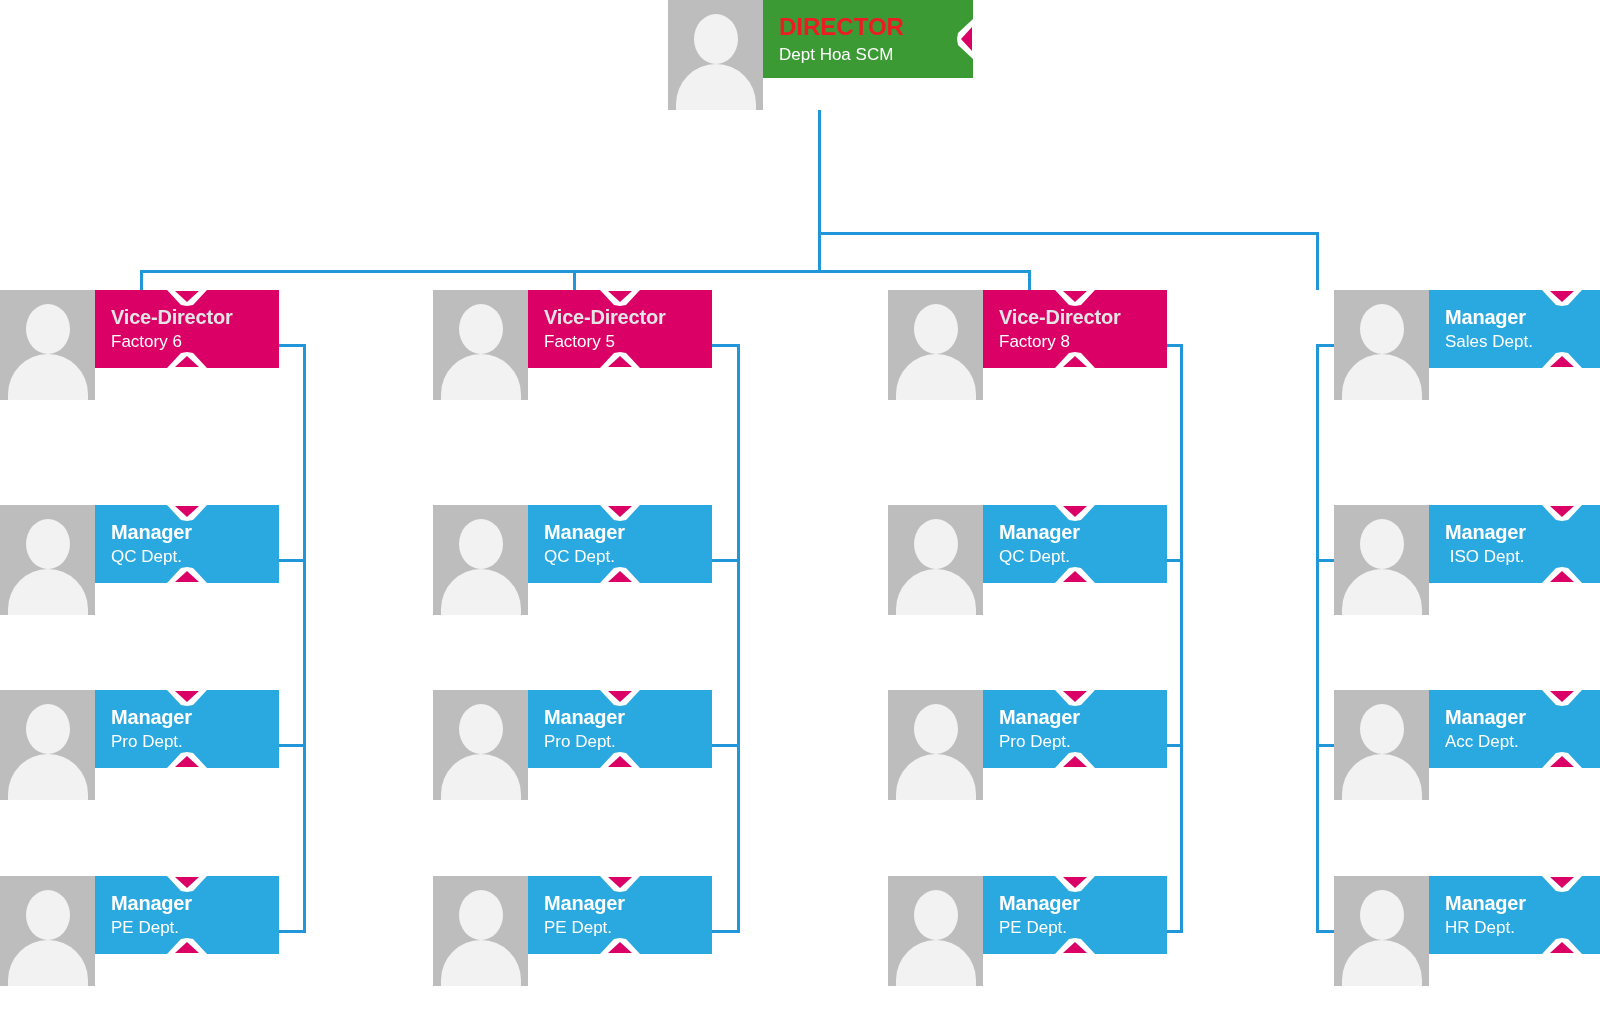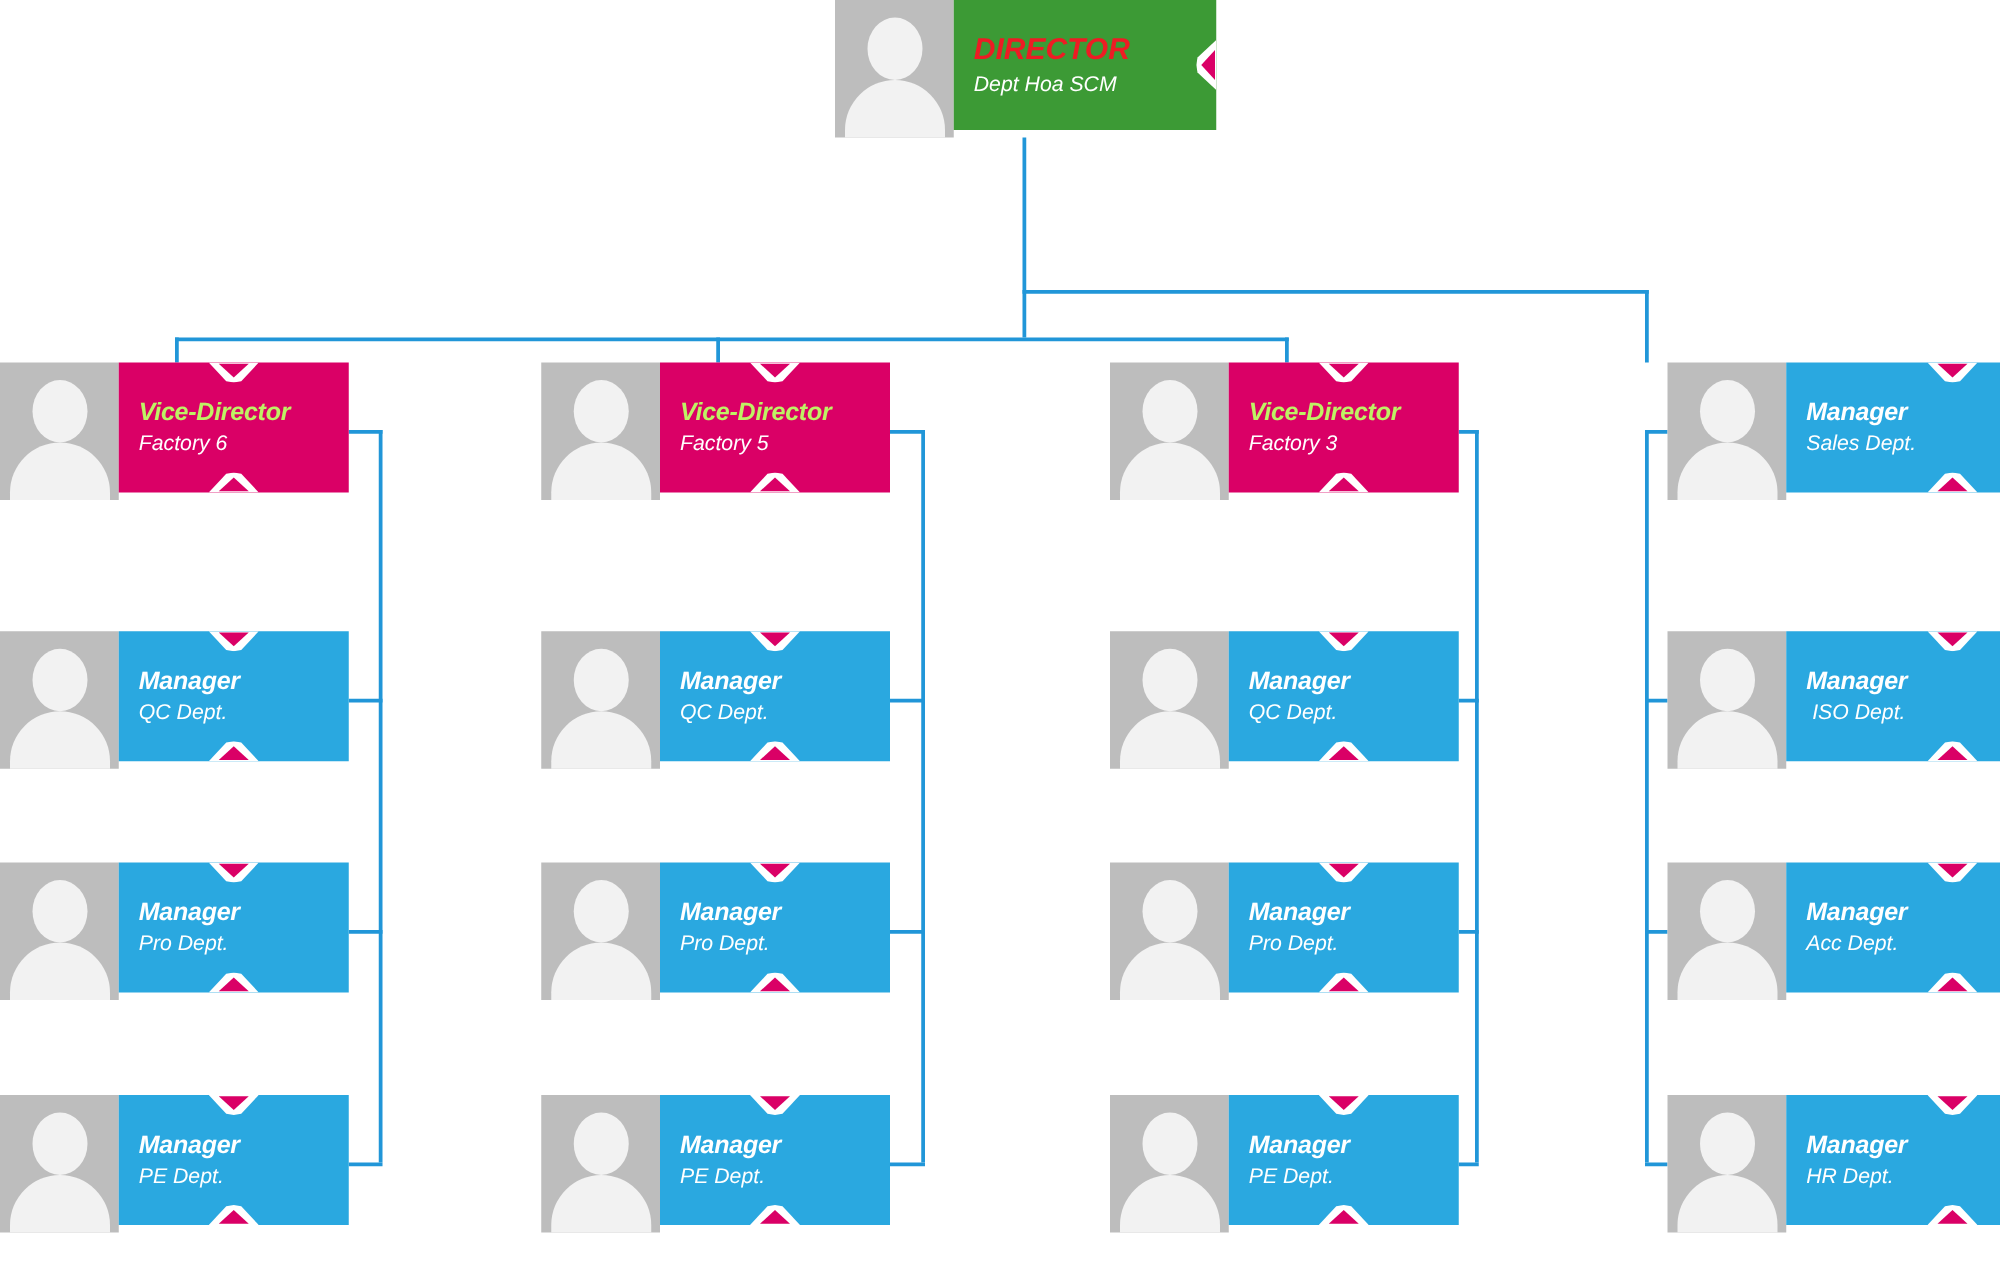--- a/index.html
+++ b/index.html
@@ -21,32 +21,32 @@
   .node .avatar .head{
     position:absolute;left:50%;top:14px;transform:translateX(-50%);
     width:44px;height:50px;border-radius:50%;background:#f2f2f2;
   }
   .node .avatar .body{
     position:absolute;left:50%;top:64px;transform:translateX(-50%);
     width:80px;height:70px;background:#f2f2f2;
     border-radius:40px 40px 0 0;
   }
   .node .panel{
-    position:absolute;left:95px;top:0;height:104px;
+    position:absolute;left:95px;top:0;height:78px;
     box-sizing:border-box;padding:0 0 0 16px;
-    display:flex;flex-direction:column;justify-content:center;font-style:italic;
+    display:flex;flex-direction:column;justify-content:center;
   }
   .node .title{font-size:20px;font-weight:bold;line-height:1.18;letter-spacing:-0.2px;}
   .node .sub{font-size:17px;font-weight:normal;line-height:1.25;color:#ffffff;margin-top:2px;white-space:pre;}
 
   
   .green  .panel{background:#3c9a35;}
   .green  .title{color:#ed1c24;font-size:24px;letter-spacing:0px;}
   .pink   .panel{background:#da0066;}
-  .pink   .title{color:#bef264;}
+  .pink   .title{color:#e5e5e5;}
   .blue   .panel{background:#2aa8e0;}
   .blue   .title{color:#ffffff;}
 
   
   .notch{position:absolute;left:50%;transform:translateX(-50%);width:40px;height:16px;}
   .notch.top{top:0;}
   .notch.bottom{bottom:0;}
   .notch svg{display:block;}
 
   
@@ -276,21 +276,21 @@
         </div>
       </div>
     </div>
     <div class="node pink" style="left: 888px; top: 290px; width: 279px;">
       <div class="avatar" style="width: 95px;">
         <div class="head"></div>
         <div class="body"></div>
       </div>
       <div class="panel" style="left: 95px; width: 184px;">
         <div class="title">Vice-Director</div>
-        <div class="sub">Factory 3</div>
+        <div class="sub">Factory 8</div>
         <div class="notch top">
           <svg width="40" height="16" viewBox="0 0 40 16">
             <path d="M0,0 L40,0 L26,15 L20,16 L14,15 Z" fill="#ffffff"></path>
             <path d="M8,1 L32,1 L20,12 Z" fill="#da0066"></path>
           </svg>
         </div>
         <div class="notch bottom">
           <svg width="40" height="16" viewBox="0 0 40 16">
             <path d="M0,16 L40,16 L26,1 L20,0 L14,1 Z" fill="#ffffff"></path>
             <path d="M8,15 L32,15 L20,4 Z" fill="#da0066"></path>

